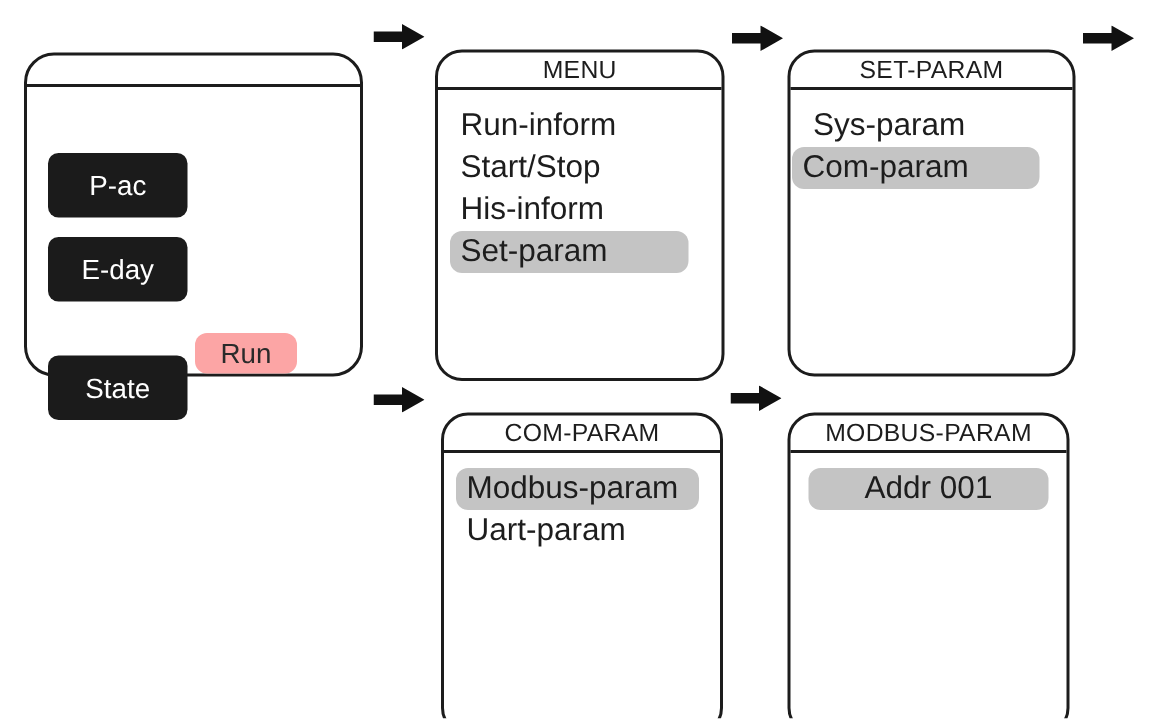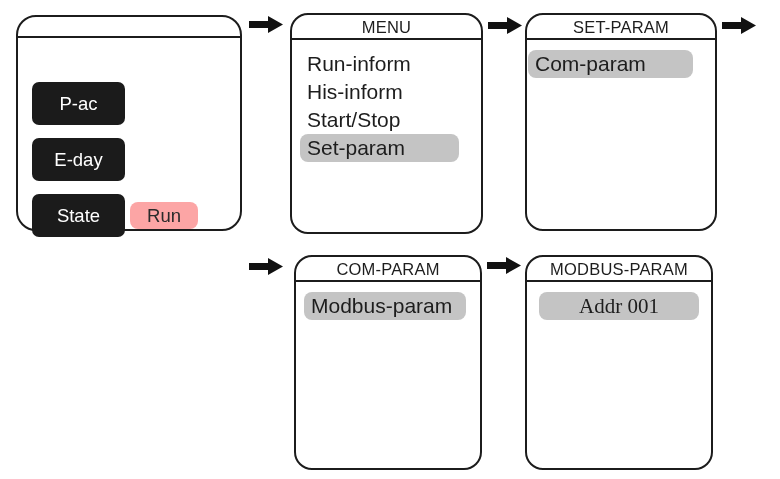--- a/index.html
+++ b/index.html
@@ -3,37 +3,37 @@
 <meta charset="utf-8">
 <style>
   html,body { margin:0; padding:0; background:#ffffff; }
   #canvas {
     position:relative; width:780px; height:479px; background:#ffffff;
     font-family:"Liberation Sans", sans-serif; color:#1d1d1d; overflow:hidden;
   }
   
   .screen {
     position:absolute; box-sizing:border-box; background:#ffffff;
-    border:2.5px solid #1c1c1c; border-radius:18px;
+    border:2.5px solid #1c1c1c; border-radius:18px;margin-top:20px;
   }
   .screen-header {
     box-sizing:border-box; height:25px; border-bottom:2.5px solid #1c1c1c;
     display:flex; align-items:center; justify-content:center;
   }
   .screen-header.short { height:21px; }
   .screen-title { font-size:16.5px; letter-spacing:.2px; padding-top:1px; }
   .screen-body { position:relative; padding-top:10px; }
   .mi {
     height:28px; line-height:28px; font-size:21px;
     margin:0 22px 0 8px; padding:0 7px; border-radius:8px;
     white-space:nowrap; overflow:hidden;
   }
   .mi.hl { background:#c4c4c4; }
   .mi.flush { margin-left:1px; }
-  .mi.center { text-align:center; margin:0 12px;font-family:Liberation Serif, serif; }
+  .mi.center { text-align:center; margin:0 12px; }
   
   .lcd-btn {
     position:absolute; left:14px; width:93px; height:43px;
     background:#1b1b1b; color:#ffffff; border-radius:7px;
     display:flex; align-items:center; justify-content:center;
     font-size:18.5px;
   }
   .lcd-value {
     position:absolute; left:112px; top:164px; width:68px; height:27px;
     background:#fca5a5; color:#2a2a2a; border-radius:8px;
@@ -48,54 +48,55 @@
 </head>
 <body>
 
 <div id="canvas">
 
   <div class="screen" style="left:16px; top:15px; width:226px; height:216px; border-radius:20px;">
     <div class="screen-header short"></div>
     <div class="screen-body" style="height:186px;">
       <div class="lcd-btn" style="top:44px">P-ac</div>
       <div class="lcd-btn" style="top:100px">E-day</div>
-      <div class="lcd-btn" style="top:156px">State</div>
+      <div class="lcd-btn" style="top:179px">State</div>
       <div class="lcd-value">Run</div>
     </div>
   </div>
 
   <div class="arrow" style="left:249px; top:16px;">
     <svg viewBox="0 0 34 17">
         <path d="M0 5 H19 V0 L34 8.5 L19 17 V12 H0 Z" fill="#111111"></path>
       </svg>
   </div>
 
   <div class="screen" style="left:290px; top:13px; width:193px; height:221px;">
     <div class="screen-header">
       <span class="screen-title">MENU</span>
     </div>
     <div class="screen-body">
       <div class="mi">Run-inform</div>
+      <div class="mi">Start/Stop</div>
       <div class="mi">His-inform</div>
-      <div class="mi">Start/Stop</div>
       <div class="mi hl">Set-param</div>
     </div>
   </div>
 
   <div class="arrow" style="left:488px; top:17px;">
     <svg viewBox="0 0 34 17">
         <path d="M0 5 H19 V0 L34 8.5 L19 17 V12 H0 Z" fill="#111111"></path>
       </svg>
   </div>
 
   <div class="screen" style="left:525px; top:13px; width:192px; height:218px;">
     <div class="screen-header">
       <span class="screen-title">SET-PARAM</span>
     </div>
     <div class="screen-body">
+      <div class="mi">Sys-param</div>
       <div class="mi hl flush">Com-param</div>
     </div>
   </div>
 
   <div class="arrow" style="left:722px; top:17px;">
     <svg viewBox="0 0 34 17">
         <path d="M0 5 H19 V0 L34 8.5 L19 17 V12 H0 Z" fill="#111111"></path>
       </svg>
   </div>
 
@@ -104,20 +105,21 @@
         <path d="M0 5 H19 V0 L34 8.5 L19 17 V12 H0 Z" fill="#111111"></path>
       </svg>
   </div>
 
   <div class="screen" style="left:294px; top:255px; width:188px; height:215px;">
     <div class="screen-header">
       <span class="screen-title">COM-PARAM</span>
     </div>
     <div class="screen-body">
       <div class="mi hl" style="margin-right:14px;">Modbus-param</div>
+      <div class="mi">Uart-param</div>
     </div>
   </div>
 
   <div class="arrow" style="left:487px; top:257px;">
     <svg viewBox="0 0 34 17">
         <path d="M0 5 H19 V0 L34 8.5 L19 17 V12 H0 Z" fill="#111111"></path>
       </svg>
   </div>
 
   <div class="screen" style="left:525px; top:255px; width:188px; height:215px;">

